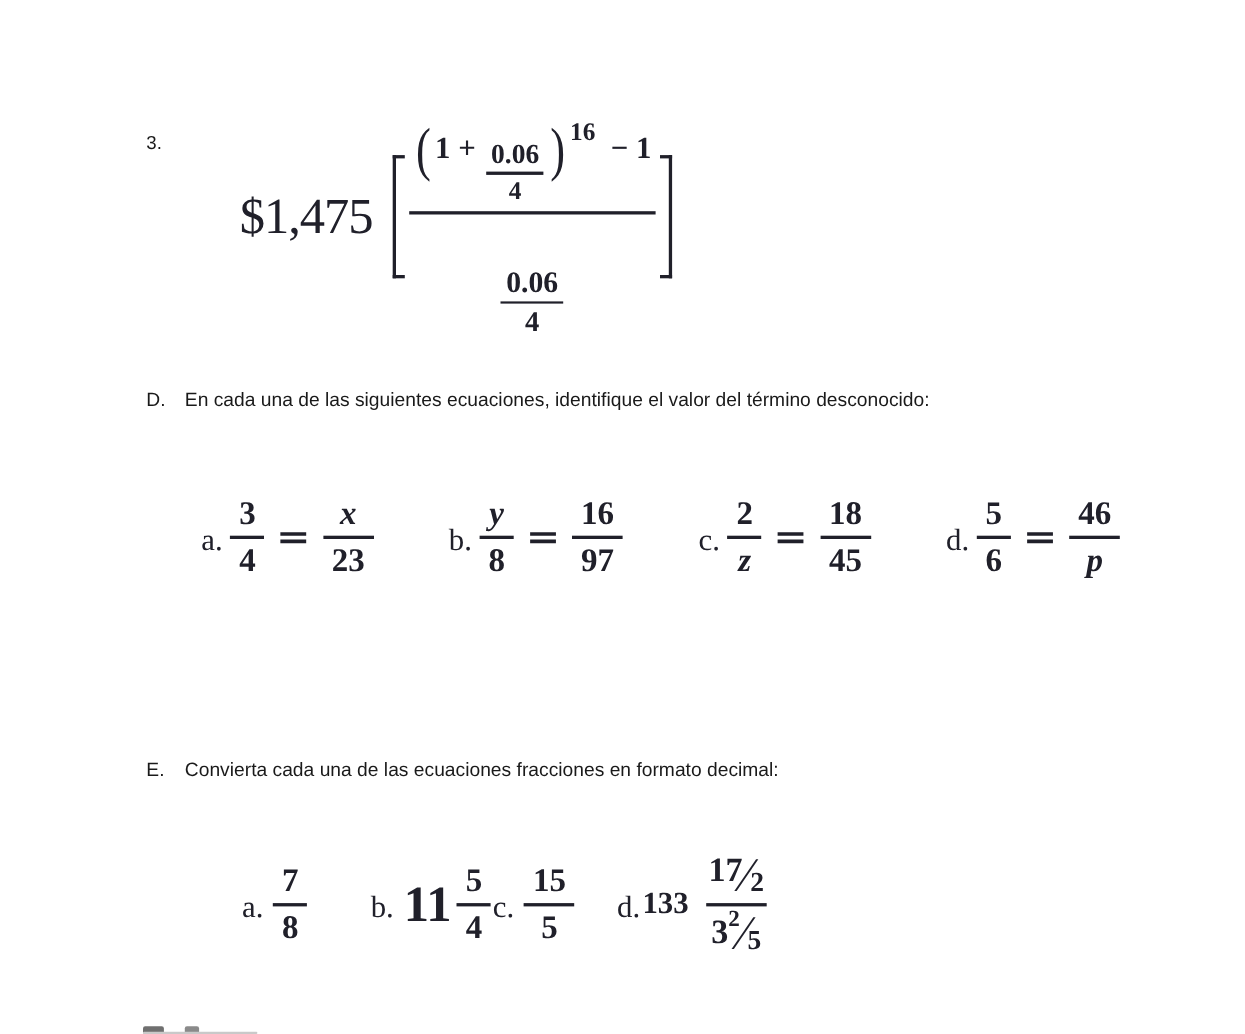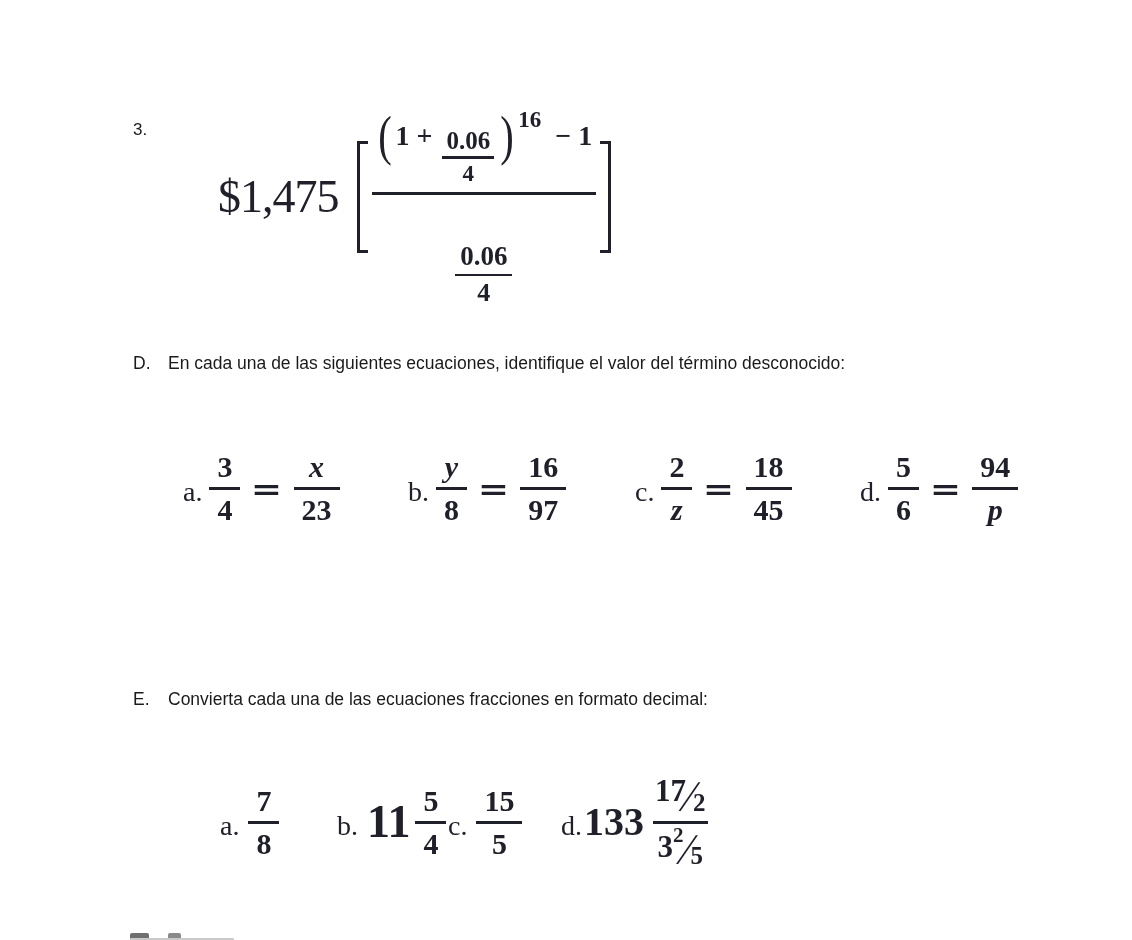--- a/index.html
+++ b/index.html
@@ -48,21 +48,21 @@
   .f-num,.f-den { font-size:30px; font-weight:700; line-height:1; padding:0 8px; font-family:"Liberation Serif","DejaVu Serif",serif; color:#20202a; }
   .f-bar { align-self:stretch; height:3px; background:#20202a; margin:5px 0; }
   .var { font-style:italic; }
   .eq-eq { font-family:"DejaVu Serif",serif; font-size:30px; font-weight:700; line-height:1; display:inline-block; transform:scaleX(1.25); margin:0 14px; color:#20202a; }
 
   
   .e-item { position:absolute; top:786px; height:72px; display:flex; align-items:center; }
   .e-label { font-size:28px; line-height:1; position:relative; top:4px; margin-right:9px; font-family:"Liberation Serif","DejaVu Serif",serif; color:#20202a; }
   .e-label.tight { margin-right:2px; }
   .whole-lg { font-size:46px; font-weight:600; line-height:1; margin-right:5px; font-family:"Liberation Serif","DejaVu Serif",serif; color:#20202a; }
-  .whole-md { font-size:40px; font-weight:600; line-height:1; margin-right:9px; font-family:"Liberation Serif","DejaVu Serif",serif; color:#20202a; }
+  .whole-md { font-size:28px; font-weight:600; line-height:1; margin-right:16px; font-family:"Liberation Serif","DejaVu Serif",serif; color:#20202a; }
   .cfrac { display:inline-flex; flex-direction:column; align-items:center; }
   .cf-row { display:flex; align-items:center; line-height:1; font-family:"Liberation Serif","DejaVu Serif",serif; color:#20202a; }
   .cf-bar { align-self:stretch; height:3px; background:#20202a; margin:2px 0; }
   .bev-a { font-size:31px; font-weight:700; position:relative; top:-5px; }
   .bev-b { font-size:25px; font-weight:700; position:relative; top:7px; }
   .bev-slash { font-size:42px; font-weight:400; display:inline-block; transform:scaleY(1.05); }
   .bev-sup { font-size:21px; font-weight:700; position:relative; top:-13px; }
   .cf-top { padding:0 2px 2px 2px; }
   .cf-bot { padding:2px 2px 0 2px; }
 
@@ -159,21 +159,21 @@
 
   <div class="eq" style="left:860px;">
     <span class="eq-label">d.</span>
     <span class="frac">
       <span class="f-num">5</span>
       <span class="f-bar"></span>
       <span class="f-den">6</span>
     </span>
     <span class="eq-eq">=</span>
     <span class="frac">
-      <span class="f-num">94</span>
+      <span class="f-num">46</span>
       <span class="f-bar"></span>
       <span class="f-den var">p</span>
     </span>
   </div>
 
   <div class="sec-heading" style="top:688px;">
     <span class="sec-label">E.</span>
     <span>Convierta cada una de las ecuaciones fracciones en formato decimal:</span>
   </div>
 

